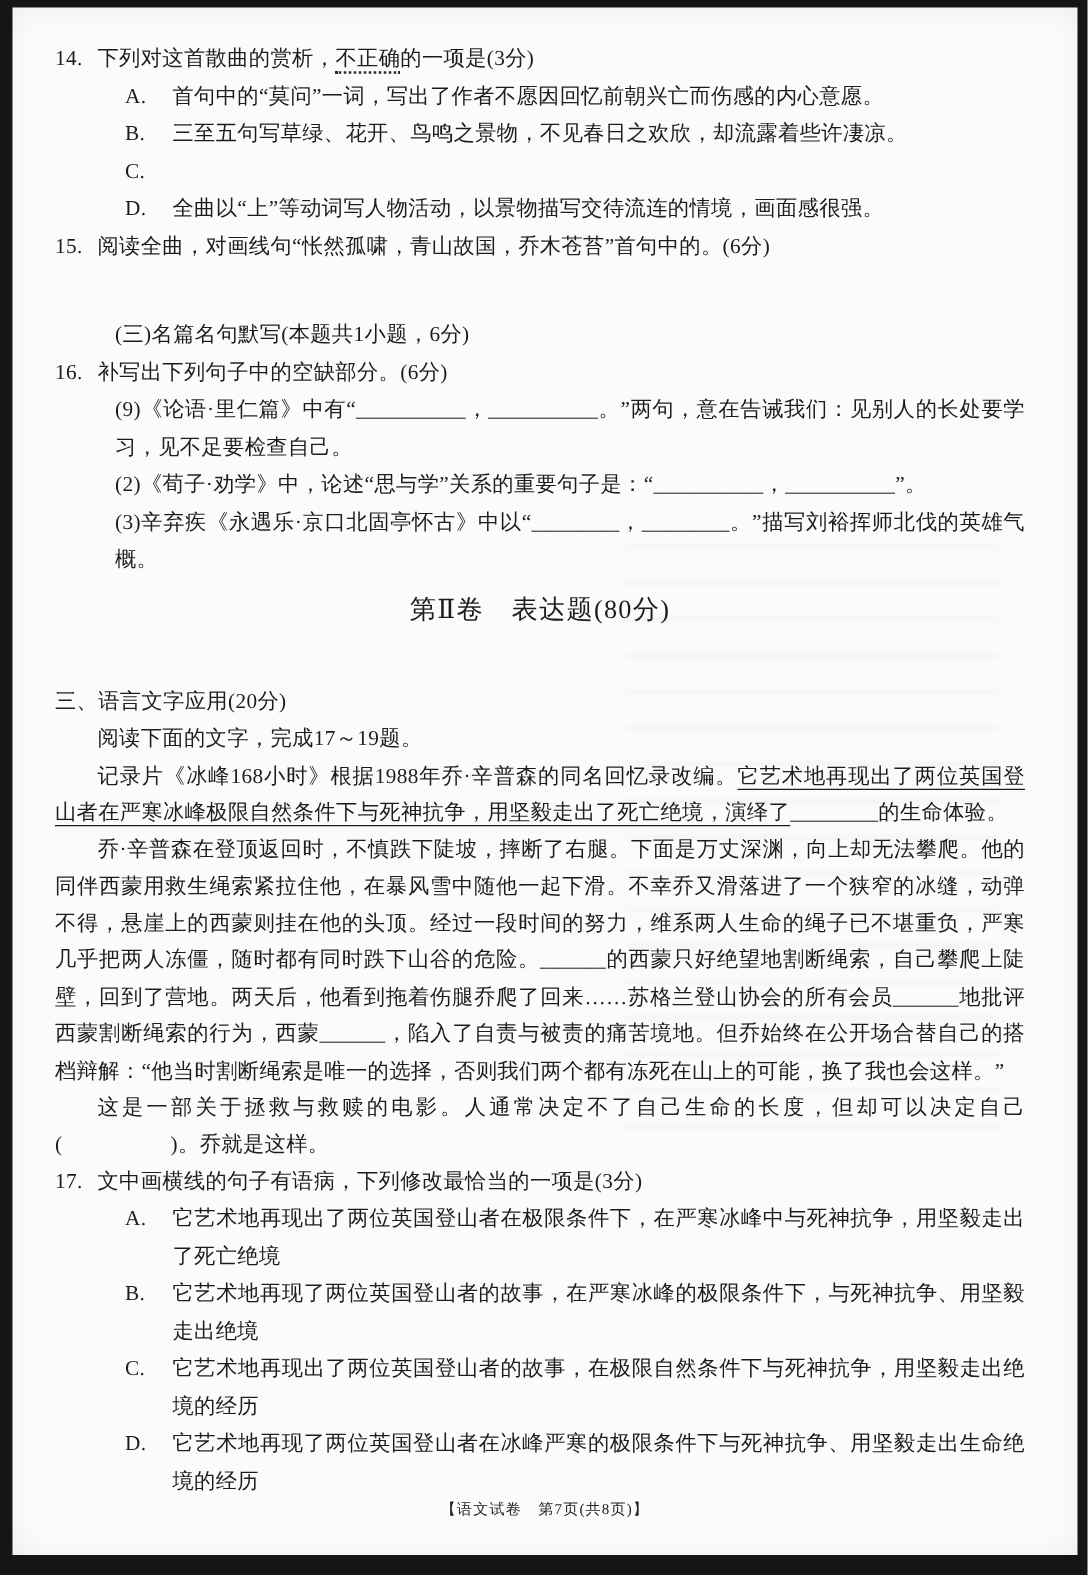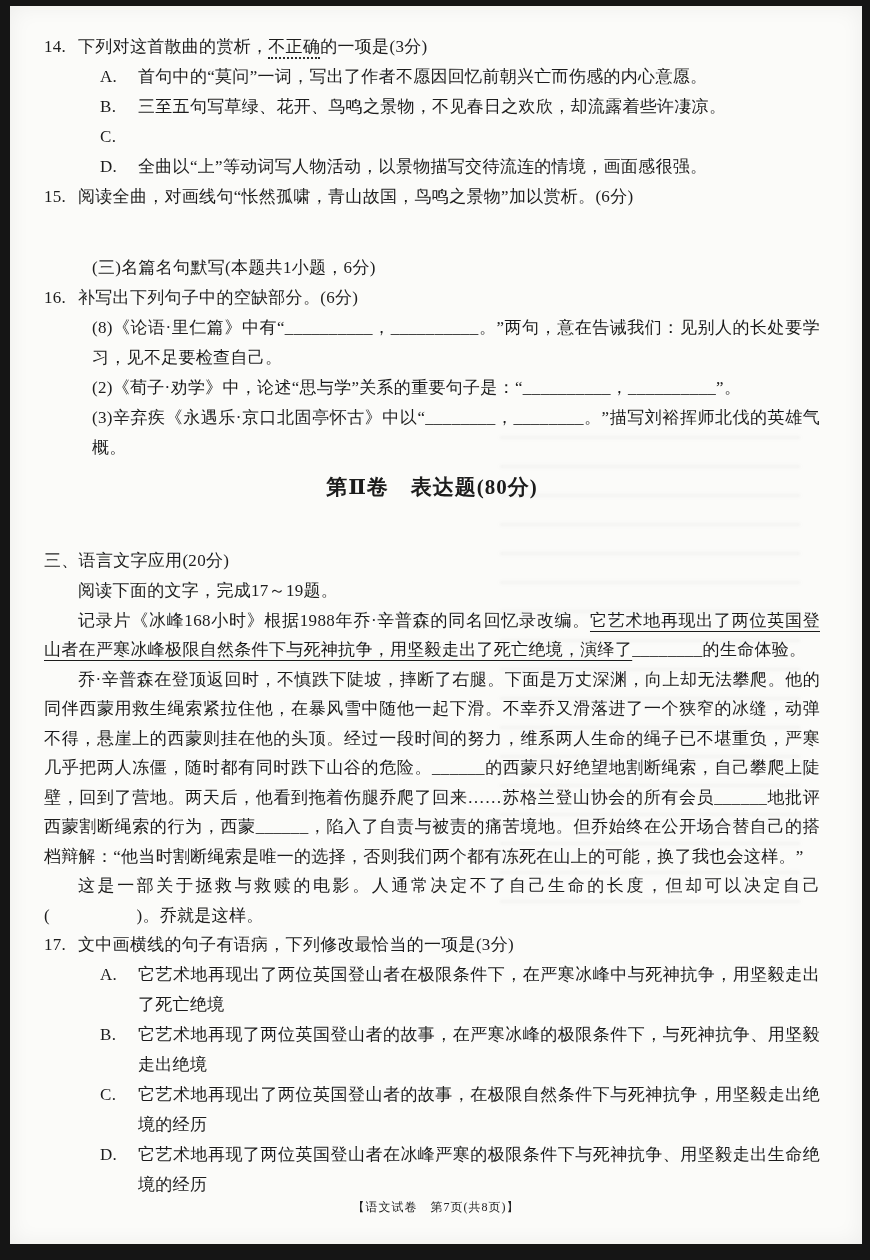--- a/index.html
+++ b/index.html
@@ -30,21 +30,21 @@
   .qtext { flex:1; text-align:justify; }
   .option { display:flex; padding-left:56px; }
   .opt-label { width:38px; flex-shrink:0; }
   .opt-text { flex:1; text-align:justify; }
   .indent48 { padding-left:48px; }
   .bold { font-weight:normal;margin-top:41px; }
   .emph { border-bottom:2.5px dotted #2a2a2a; padding-bottom:1px; }
   .center-title {
     text-align:center;
     font-size:21px;
-    font-weight:bold;
+    font-weight:normal;
     line-height:36px;
     margin:6px 0 8px 0;
     letter-spacing:1px;
   }
   .para { text-indent:2em; line-height:29.5px; }
   .uline { text-decoration:underline; text-underline-offset:5px; text-decoration-thickness:1px; }
   .footer {
     position:absolute;
     bottom:28px; left:0; right:0;
     text-align:center;
@@ -83,30 +83,30 @@
     <div class="option">
       <span class="opt-label">C.</span>
     </div>
     <div class="option">
       <span class="opt-label">D.</span>
       <span class="opt-text">全曲以“上”等动词写人物活动，以景物描写交待流连的情境，画面感很强。</span>
     </div>
 
     <div class="qrow">
       <span class="qnum">15.</span>
-      <span class="qtext">阅读全曲，对画线句“怅然孤啸，青山故国，鸟鸣之景物”加以赏析。(6分)</span>
+      <span class="qtext">阅读全曲，对画线句“怅然孤啸，青山故国，乔木苍苔”首句中的。(6分)</span>
     </div>
 
     <div class="indent48 bold">(三)名篇名句默写(本题共1小题，6分)</div>
 
     <div class="qrow">
       <span class="qnum">16.</span>
       <span class="qtext">补写出下列句子中的空缺部分。(6分)</span>
     </div>
-    <div class="indent48">(8)《论语·里仁篇》中有“__________，__________。”两句，意在告诫我们：见别人的长处要学习，见不足要检查自己。</div>
+    <div class="indent48">(9)《论语·里仁篇》中有“__________，__________。”两句，意在告诫我们：见别人的长处要学习，见不足要检查自己。</div>
     <div class="indent48">(2)《荀子·劝学》中，论述“思与学”关系的重要句子是：“__________，__________”。</div>
     <div class="indent48">(3)辛弃疾《永遇乐·京口北固亭怀古》中以“________，________。”描写刘裕挥师北伐的英雄气概。</div>
 
     <div class="center-title">第Ⅱ卷　表达题(80分)</div>
 
     <div class="bold">三、语言文字应用(20分)</div>
 
     <div class="para">阅读下面的文字，完成17～19题。</div>
 
     <div class="para"><span>记录片《冰峰168小时》根据1988年乔·辛普森的同名回忆录改编。</span><span class="uline">它艺术地再现出了两位英国登山者在严寒冰峰极限自然条件下与死神抗争，用坚毅走出了死亡绝境，演绎了</span><span>________</span><span>的生命体验。</span></div>

